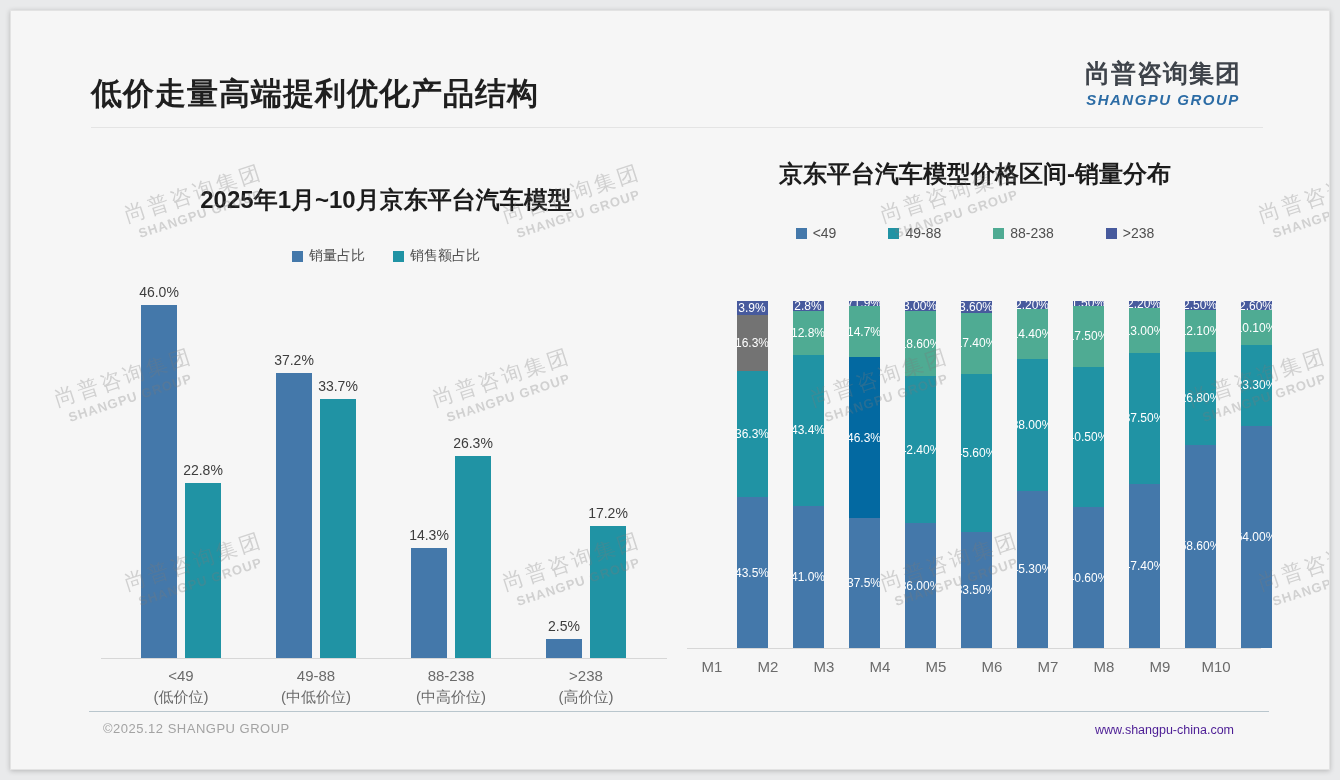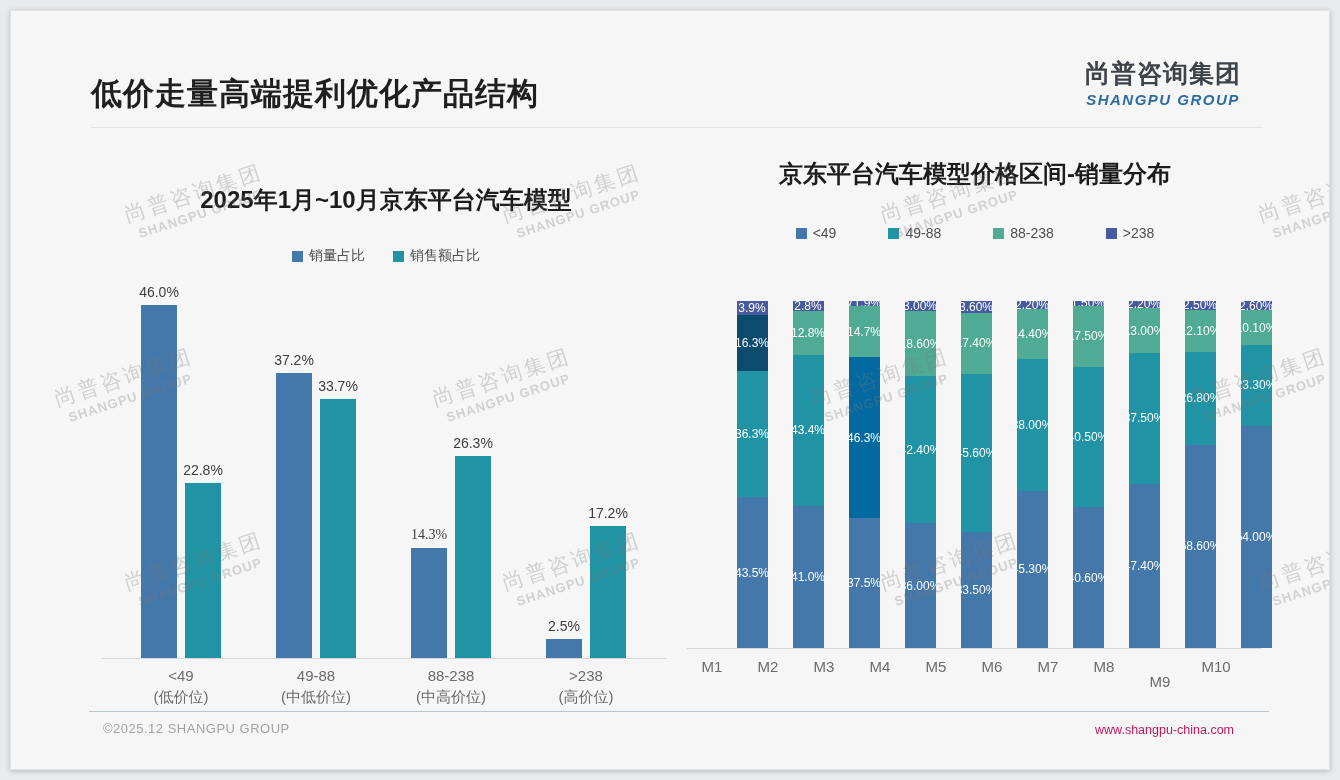--- a/index.html
+++ b/index.html
@@ -20,21 +20,21 @@
   .legend-item { display:flex; align-items:center; font-size:14px; color:#4f4f4f; }
   .legend-swatch { width:11px; height:11px; margin-right:6px; display:inline-block; }
   .bar { position:absolute; }
   .bar-value-label { position:absolute; font-size:14px; color:#3d3d3d; text-align:center; width:70px; }
   .seg { position:absolute; overflow:hidden;margin-left:40px; }
   .seg-label { position:absolute; inset:0; display:flex; align-items:center; justify-content:center; font-size:12px; color:#ffffff; white-space:nowrap; }
   .axis-line { position:absolute; height:1px; background:#d7d7d7; }
   .cat-label { position:absolute; text-align:center; font-size:15px; color:#6b6b6b; line-height:21px; }
   .footer-rule { left:78px; top:700px; width:1180px; height:1px; background:#b9c6cd; }
   .footer-left { left:92px; top:710px; font-size:13px; color:#a3a3a3; letter-spacing:.5px; }
-  .footer-right { right:95px; top:712px; font-size:12.5px; color:#be185d; }
+  .footer-right { right:95px; top:712px; font-size:12.5px; color:#4c1d95; }
   .wm { position:absolute; transform:rotate(-18deg); color:rgba(122,122,122,.30); text-align:center; pointer-events:none; z-index:5; }
   .wm-cn { font-size:21px; letter-spacing:3px; }
   .wm-en { font-size:13px; font-weight:bold; letter-spacing:1px; }
 </style>
 </head>
 <body>
 
 <div class="slide">
 
   <div class="abs slide-title">低价走量高端提利优化产品结构</div>
@@ -60,21 +60,21 @@
         <span>销售额占比</span>
       </div>
     </div>
 
   <div id="lchart-plot">
       <div class="bar" style="left: 130px; top: 294px; width: 36px; height: 353px; background: rgb(68, 120, 170);"></div>
       <div class="bar-value-label" style="left: 113px; top: 273px;">46.0%</div>
       <div class="bar" style="left: 265px; top: 361.53px; width: 36px; height: 285.47px; background: rgb(68, 120, 170);"></div>
       <div class="bar-value-label" style="left: 248px; top: 340.53px;">37.2%</div>
       <div class="bar" style="left: 400px; top: 537.263px; width: 36px; height: 109.737px; background: rgb(68, 120, 170);"></div>
-      <div class="bar-value-label" style="left: 383px; top: 516.263px; font-family: Liberation Serif, serif;">14.3%</div>
+      <div class="bar-value-label" style="left: 383px; top: 516.263px;">14.3%</div>
       <div class="bar" style="left: 535px; top: 627.815px; width: 36px; height: 19.1848px; background: rgb(68, 120, 170);"></div>
       <div class="bar-value-label" style="left: 518px; top: 606.815px;">2.5%</div>
       <div class="bar" style="left: 174px; top: 472.035px; width: 36px; height: 174.965px; background: rgb(32, 147, 164);"></div>
       <div class="bar-value-label" style="left: 157px; top: 451.035px;">22.8%</div>
       <div class="bar" style="left: 309px; top: 388.389px; width: 36px; height: 258.611px; background: rgb(32, 147, 164);"></div>
       <div class="bar-value-label" style="left: 292px; top: 367.389px;">33.7%</div>
       <div class="bar" style="left: 444px; top: 445.176px; width: 36px; height: 201.824px; background: rgb(32, 147, 164);"></div>
       <div class="bar-value-label" style="left: 427px; top: 424.176px;">26.3%</div>
       <div class="bar" style="left: 579px; top: 515.009px; width: 36px; height: 131.991px; background: rgb(32, 147, 164);"></div>
       <div class="bar-value-label" style="left: 562px; top: 494.009px;">17.2%</div>
@@ -118,21 +118,21 @@
       </div>
     </div>
 
   <div id="rchart-plot">
       <div class="seg" style="left: 685.5px; top: 486.055px; width: 31px; height: 150.945px; background: rgb(68, 120, 170);">
         <div class="seg-label">43.5%</div>
       </div>
       <div class="seg" style="left: 685.5px; top: 360.094px; width: 31px; height: 125.961px; background: rgb(32, 147, 164);">
         <div class="seg-label">36.3%</div>
       </div>
-      <div class="seg" style="left: 685.5px; top: 303.533px; width: 31px; height: 56.561px; background: #0c4a6e;">
+      <div class="seg" style="left: 685.5px; top: 303.533px; width: 31px; height: 56.561px; background: #737373;">
         <div class="seg-label">16.3%</div>
       </div>
       <div class="seg" style="left: 685.5px; top: 290px; width: 31px; height: 13.533px; background: rgb(71, 90, 157);">
         <div class="seg-label">3.9%</div>
       </div>
       <div class="cat-label" style="left: 676px; top: 645px; width: 50px;">M1</div>
       <div class="seg" style="left: 741.5px; top: 494.73px; width: 31px; height: 142.27px; background: rgb(68, 120, 170);">
         <div class="seg-label">41.0%</div>
       </div>
       <div class="seg" style="left: 741.5px; top: 344.132px; width: 31px; height: 150.598px; background: rgb(32, 147, 164);">
@@ -228,21 +228,21 @@
       </div>
       <div class="seg" style="left: 1133.5px; top: 340.662px; width: 31px; height: 92.996px; background: rgb(32, 147, 164);">
         <div class="seg-label">26.80%</div>
       </div>
       <div class="seg" style="left: 1133.5px; top: 298.675px; width: 31px; height: 41.987px; background: rgb(79, 171, 147);">
         <div class="seg-label">12.10%</div>
       </div>
       <div class="seg" style="left: 1133.5px; top: 290px; width: 31px; height: 8.675px; background: rgb(71, 90, 157);">
         <div class="seg-label">2.50%</div>
       </div>
-      <div class="cat-label" style="left: 1124px; top: 660px; width: 50px;">M9</div>
+      <div class="cat-label" style="left: 1124px; top: 645px; width: 50px;">M9</div>
       <div class="seg" style="left: 1189.5px; top: 414.92px; width: 31px; height: 222.08px; background: rgb(68, 120, 170);">
         <div class="seg-label">64.00%</div>
       </div>
       <div class="seg" style="left: 1189.5px; top: 334.069px; width: 31px; height: 80.851px; background: rgb(32, 147, 164);">
         <div class="seg-label">23.30%</div>
       </div>
       <div class="seg" style="left: 1189.5px; top: 299.022px; width: 31px; height: 35.047px; background: rgb(79, 171, 147);">
         <div class="seg-label">10.10%</div>
       </div>
       <div class="seg" style="left: 1189.5px; top: 290px; width: 31px; height: 9.022px; background: rgb(71, 90, 157);">

